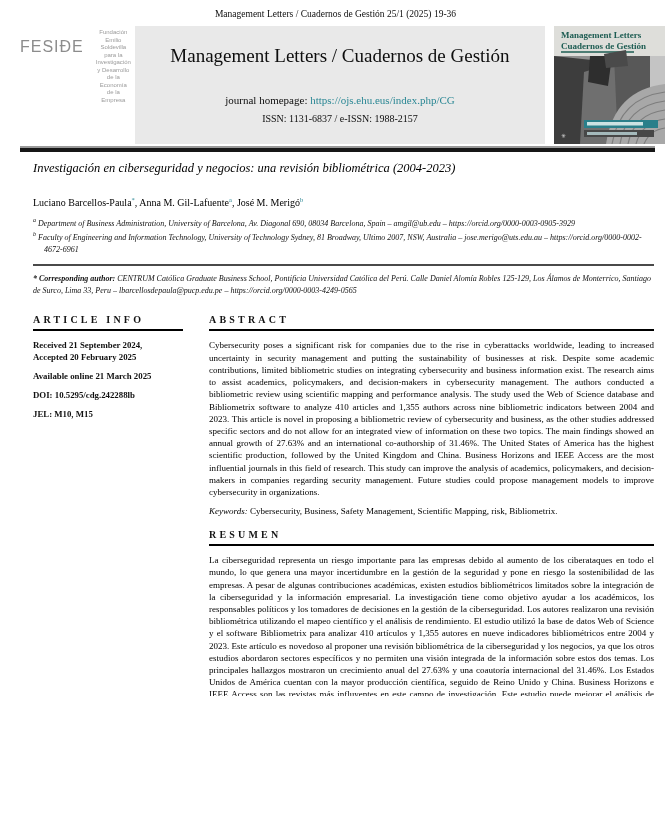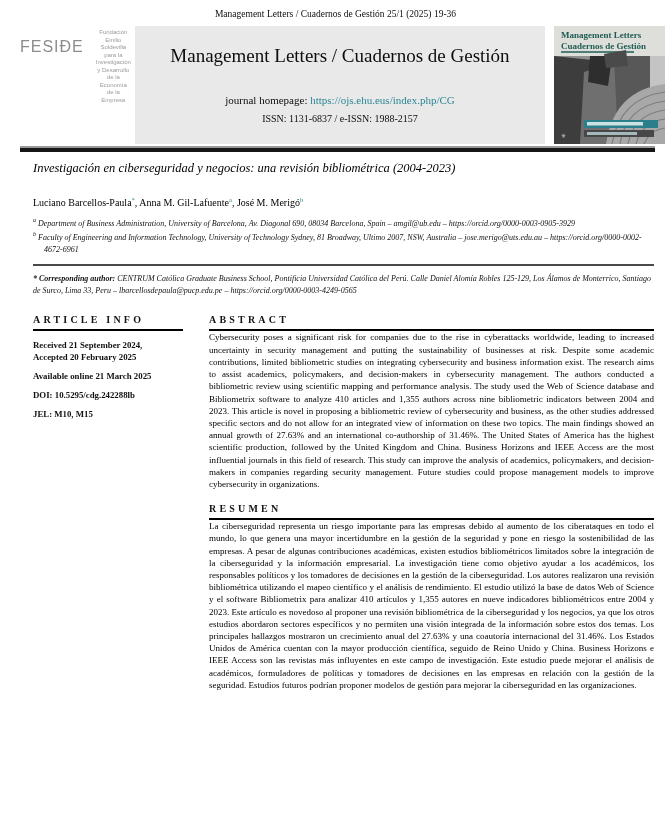--- a/index.html
+++ b/index.html
@@ -89,21 +89,21 @@
     margin-top:17px;
   }
   .col-heading{
     font-size:10px;font-weight:600;letter-spacing:3.2px;color:#141414;
     padding-bottom:4px;border-bottom:2px solid #000000;
   }
   .info-line{font-size:8.8px;font-weight:600;color:#101010;line-height:1.35;}
   .info-gap{margin-top:7px;}
   .info-first{margin-top:9px;}
   .body-text{
-    margin-top:0;font-size:9px;line-height:12.2px;
+    margin-top:8px;font-size:9px;line-height:12.2px;
     text-align:justify;color:#000;
   }
   .keywords-line{margin-top:8px;font-size:9px;color:#000;}
   .keywords-line .kw-label{font-style:italic;}
   .resumen-heading{margin-top:13px;}
 </style>
 </head>
 <body>
 
 <div class="page">
@@ -188,20 +188,23 @@
         <div class="info-line info-first">Received 21 September 2024,</div>
         <div class="info-line">Accepted 20 February 2025</div>
         <div class="info-line info-gap">Available online 21 March 2025</div>
         <div class="info-line info-gap">DOI: 10.5295/cdg.242288lb</div>
         <div class="info-line info-gap">JEL: M10, M15</div>
       </div>
 
       <div>
         <div class="col-heading">ABSTRACT</div>
         <div class="body-text">Cybersecurity poses a significant risk for companies due to the rise in cyberattacks worldwide, leading to increased uncertainty in security management and putting the sustainability of businesses at risk. Despite some academic contributions, limited bibliometric studies on integrating cybersecurity and business information exist. The research aims to assist academics, policymakers, and decision-makers in cybersecurity management. The authors conducted a bibliometric review using scientific mapping and performance analysis. The study used the Web of Science database and Bibliometrix software to analyze 410 articles and 1,355 authors across nine bibliometric indicators between 2004 and 2023. This article is novel in proposing a bibliometric review of cybersecurity and business, as the other studies addressed specific sectors and do not allow for an integrated view of information on these two topics. The main findings showed an annual growth of 27.63% and an international co-authorship of 31.46%. The United States of America has the highest scientific production, followed by the United Kingdom and China. Business Horizons and IEEE Access are the most influential journals in this field of research. This study can improve the analysis of academics, policymakers, and decision-makers in companies regarding security management. Future studies could propose management models to improve cybersecurity in organizations.</div>
+        <div class="keywords-line">
+          <span class="kw-label">Keywords:</span><span> Cybersecurity, Business, Safety Management, Scientific Mapping, risk, Bibliometrix.</span>
+        </div>
 
         <div class="col-heading resumen-heading">RESUMEN</div>
         <div class="body-text">La ciberseguridad representa un riesgo importante para las empresas debido al aumento de los ciberataques en todo el mundo, lo que genera una mayor incertidumbre en la gestión de la seguridad y pone en riesgo la sostenibilidad de las empresas. A pesar de algunas contribuciones académicas, existen estudios bibliométricos limitados sobre la integración de la ciberseguridad y la información empresarial. La investigación tiene como objetivo ayudar a los académicos, los responsables políticos y los tomadores de decisiones en la gestión de la ciberseguridad. Los autores realizaron una revisión bibliométrica utilizando el mapeo científico y el análisis de rendimiento. El estudio utilizó la base de datos Web of Science y el software Bibliometrix para analizar 410 artículos y 1,355 autores en nueve indicadores bibliométricos entre 2004 y 2023. Este artículo es novedoso al proponer una revisión bibliométrica de la ciberseguridad y los negocios, ya que los otros estudios abordaron sectores específicos y no permiten una visión integrada de la información sobre estos dos temas. Los principales hallazgos mostraron un crecimiento anual del 27.63% y una coautoría internacional del 31.46%. Los Estados Unidos de América cuentan con la mayor producción científica, seguido de Reino Unido y China. Business Horizons e IEEE Access son las revistas más influyentes en este campo de investigación. Este estudio puede mejorar el análisis de académicos, formuladores de políticas y tomadores de decisiones en las empresas en relación con la gestión de la seguridad. Estudios futuros podrían proponer modelos de gestión para mejorar la ciberseguridad en las organizaciones.</div>
         <div class="keywords-line">
           <span class="kw-label">Palabras clave:</span><span> Ciberseguridad, Negocios, Gestión de la seguridad, Mapeo científico, Riesgo, Bibliometrix</span>
         </div>
       </div>
     </div>
 
     <div class="bottom-rule"></div>

